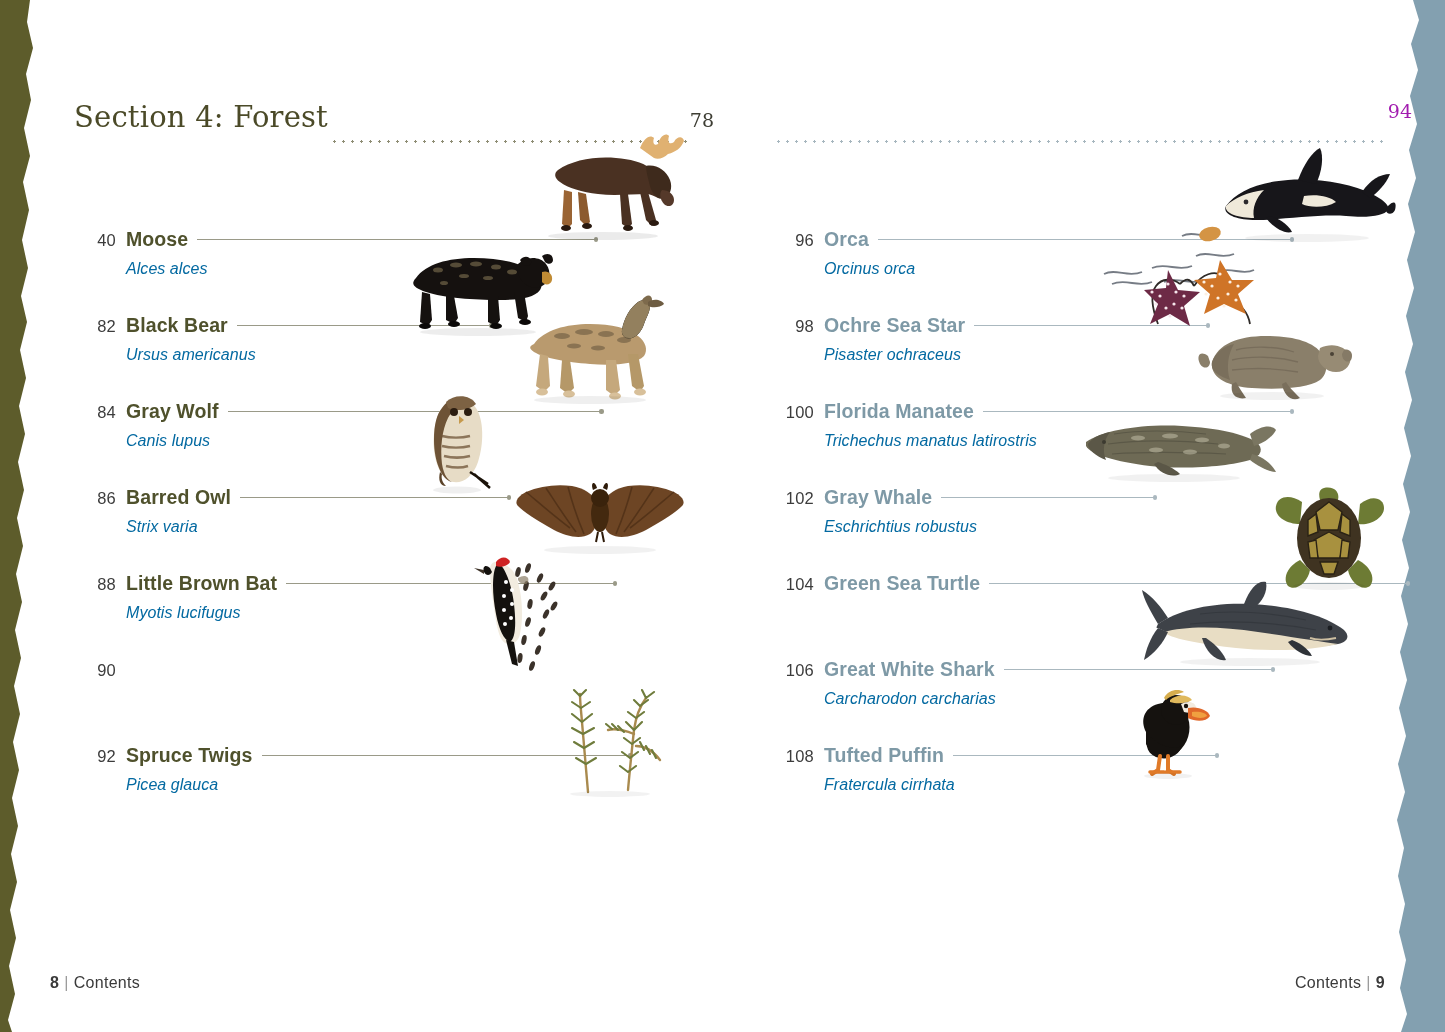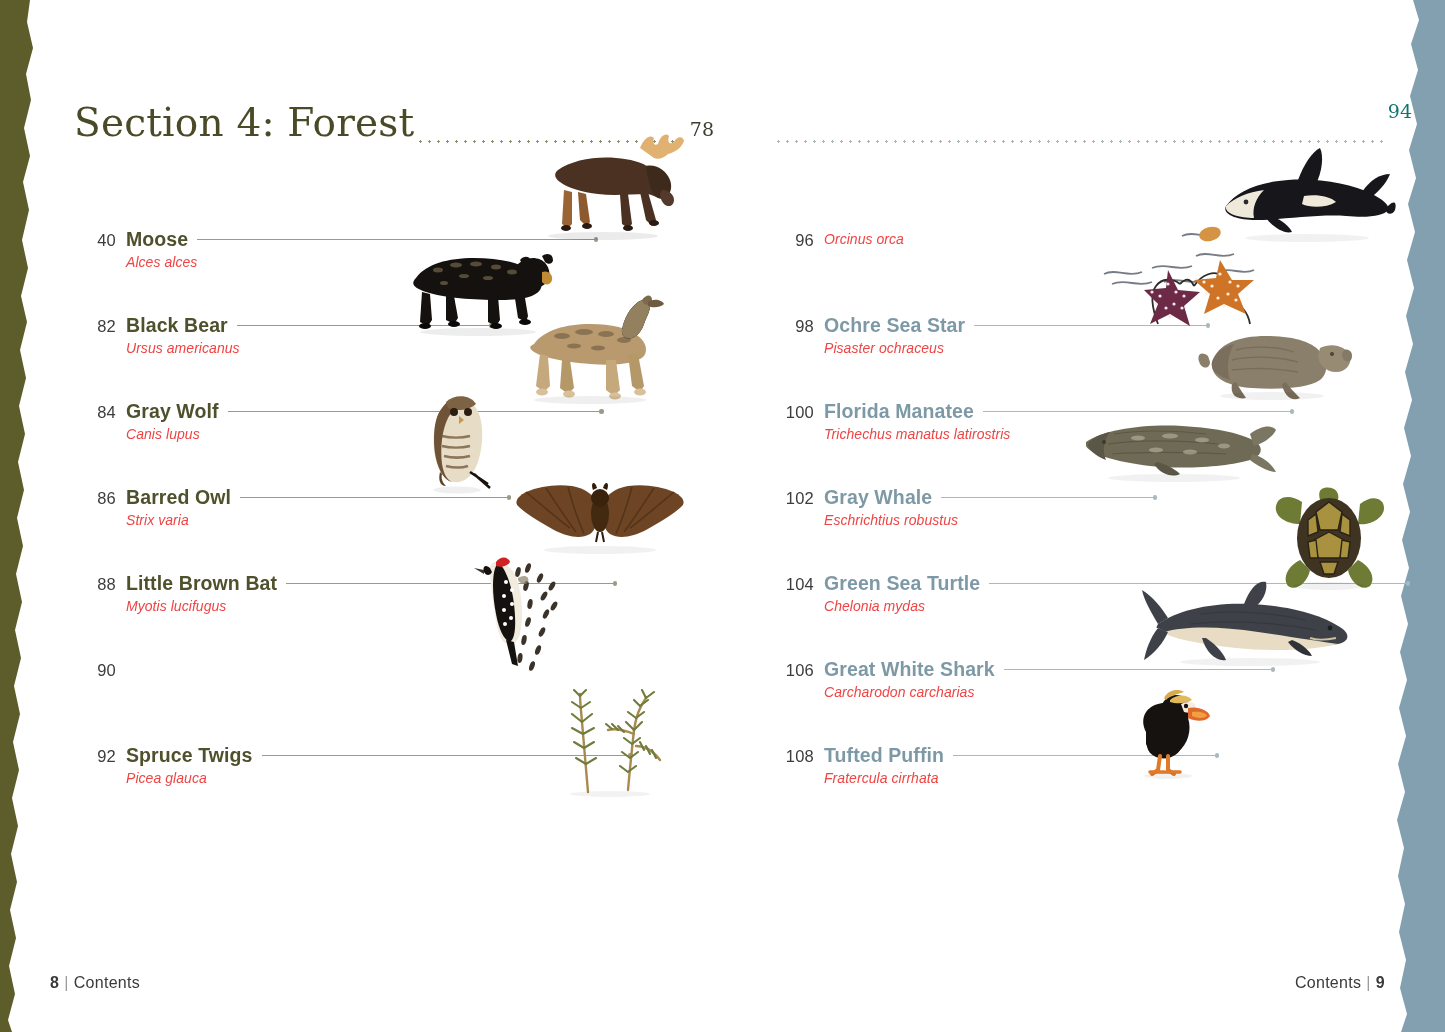--- a/index.html
+++ b/index.html
@@ -48,21 +48,21 @@
   .section-head {
     position: relative;
     display: flex;
     align-items: baseline;
     height: 50px;
     white-space: nowrap;
   }
   .section-title {
     font-family: "DejaVu Serif", "Liberation Serif", serif;
     font-weight: 400;
-    font-size: 39px;
+    font-size: 29px;
     letter-spacing: 0.2px;
   }
   .sect-forest .section-title { color: #4b4a28; }
   .sect-ocean  .section-title { color: #8ba1ab; }
 
   .leader {
     flex: 1 1 auto;
     align-self: flex-end;
     margin: 0 3px 7px 2px;
     height: 3px;
@@ -73,21 +73,21 @@
     background-position: left center;
   }
   .sect-forest .leader { color: #8e8d74; }
   .sect-ocean  .leader { color: #a6b6be; }
 
   .section-page {
     font-family: "DejaVu Serif", "Liberation Serif", serif;
     font-size: 19px;
     color: #3d3d33;
   }
-  .sect-ocean .section-page { color: #0f766e; }
+  .sect-ocean .section-page { color: #a21caf; }
 
   
   .entries { position: relative; margin-top: 8px; }
   .entry {
     position: absolute;
     left: 0;
     width: 640px;
     height: 56px;
   }
   .entry-page {
@@ -125,24 +125,24 @@
   .connector::after {
     content: "";
     position: absolute;
     right: -1px;
     top: -1.6px;
     width: 4.2px;
     height: 4.2px;
     border-radius: 50%;
   }
   .entry-latin {
-    margin-top: 3px;
-    font-size: 14px;
+    margin-top: 9px;
+    font-size: 16px;
     font-style: italic;
-    color: #ef4444;
+    color: #0369a1;
     letter-spacing: 0.05px;
   }
 
   .col-left  .entry-name { color: #4f512c; }
   .col-left  .connector  { background: #9a9a88; }
   .col-left  .connector::after { background: #9a9a88; }
 
   .col-right .entry-name { color: #7e99a6; }
   .col-right .connector  { background: #aab8bf; }
   .col-right .connector::after { background: #aab8bf; }
@@ -282,20 +282,24 @@
       <div class="section-head sect-ocean">
         <span class="leader"></span>
         <span class="section-page">94</span>
       </div>
 
       <div class="entries">
 
         <div class="entry" style="top:70px">
           <span class="entry-page">96</span>
           <div class="entry-body">
+            <div class="entry-name-row">
+              <span class="entry-name">Orca</span>
+              <span class="connector" style="width:415px"></span>
+            </div>
             <div class="entry-latin">Orcinus orca</div>
           </div>
         </div>
 
         <div class="entry" style="top:156px">
           <span class="entry-page">98</span>
           <div class="entry-body">
             <div class="entry-name-row">
               <span class="entry-name">Ochre Sea Star</span>
               <span class="connector" style="width:235px"></span>
@@ -326,21 +330,20 @@
           </div>
         </div>
 
         <div class="entry" style="top:414px">
           <span class="entry-page">104</span>
           <div class="entry-body">
             <div class="entry-name-row">
               <span class="entry-name">Green Sea Turtle</span>
               <span class="connector" style="width:420px"></span>
             </div>
-            <div class="entry-latin">Chelonia mydas</div>
           </div>
         </div>
 
         <div class="entry" style="top:500px">
           <span class="entry-page">106</span>
           <div class="entry-body">
             <div class="entry-name-row">
               <span class="entry-name">Great White Shark</span>
               <span class="connector" style="width:270px"></span>
             </div>

